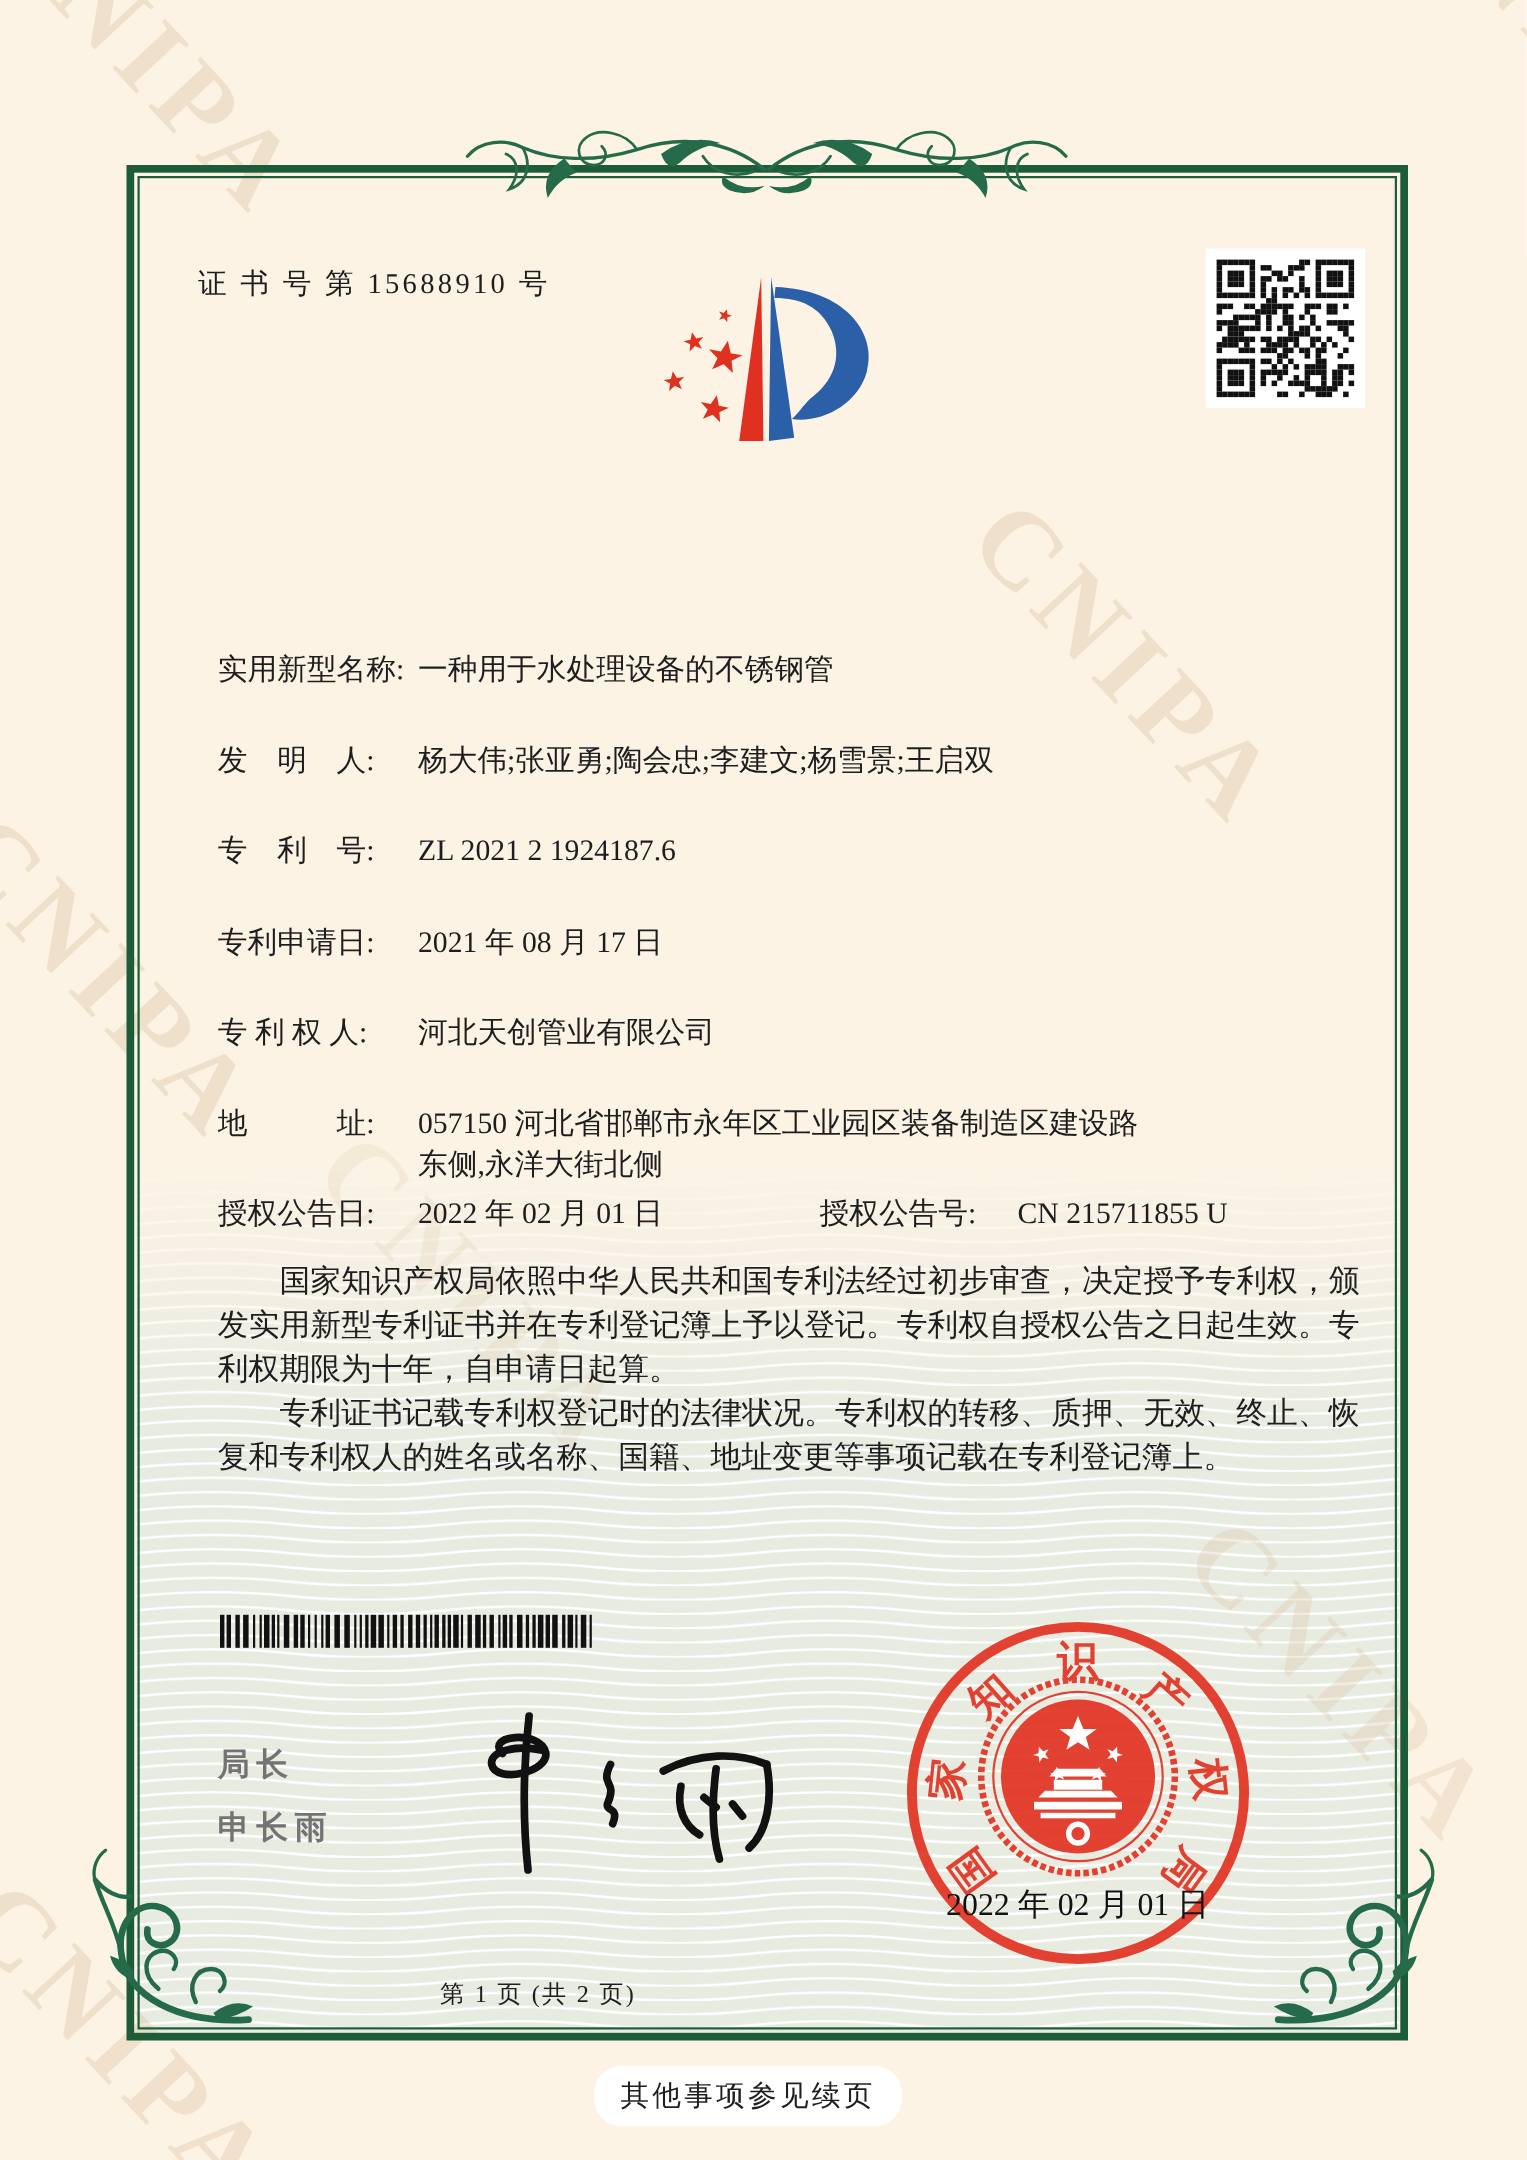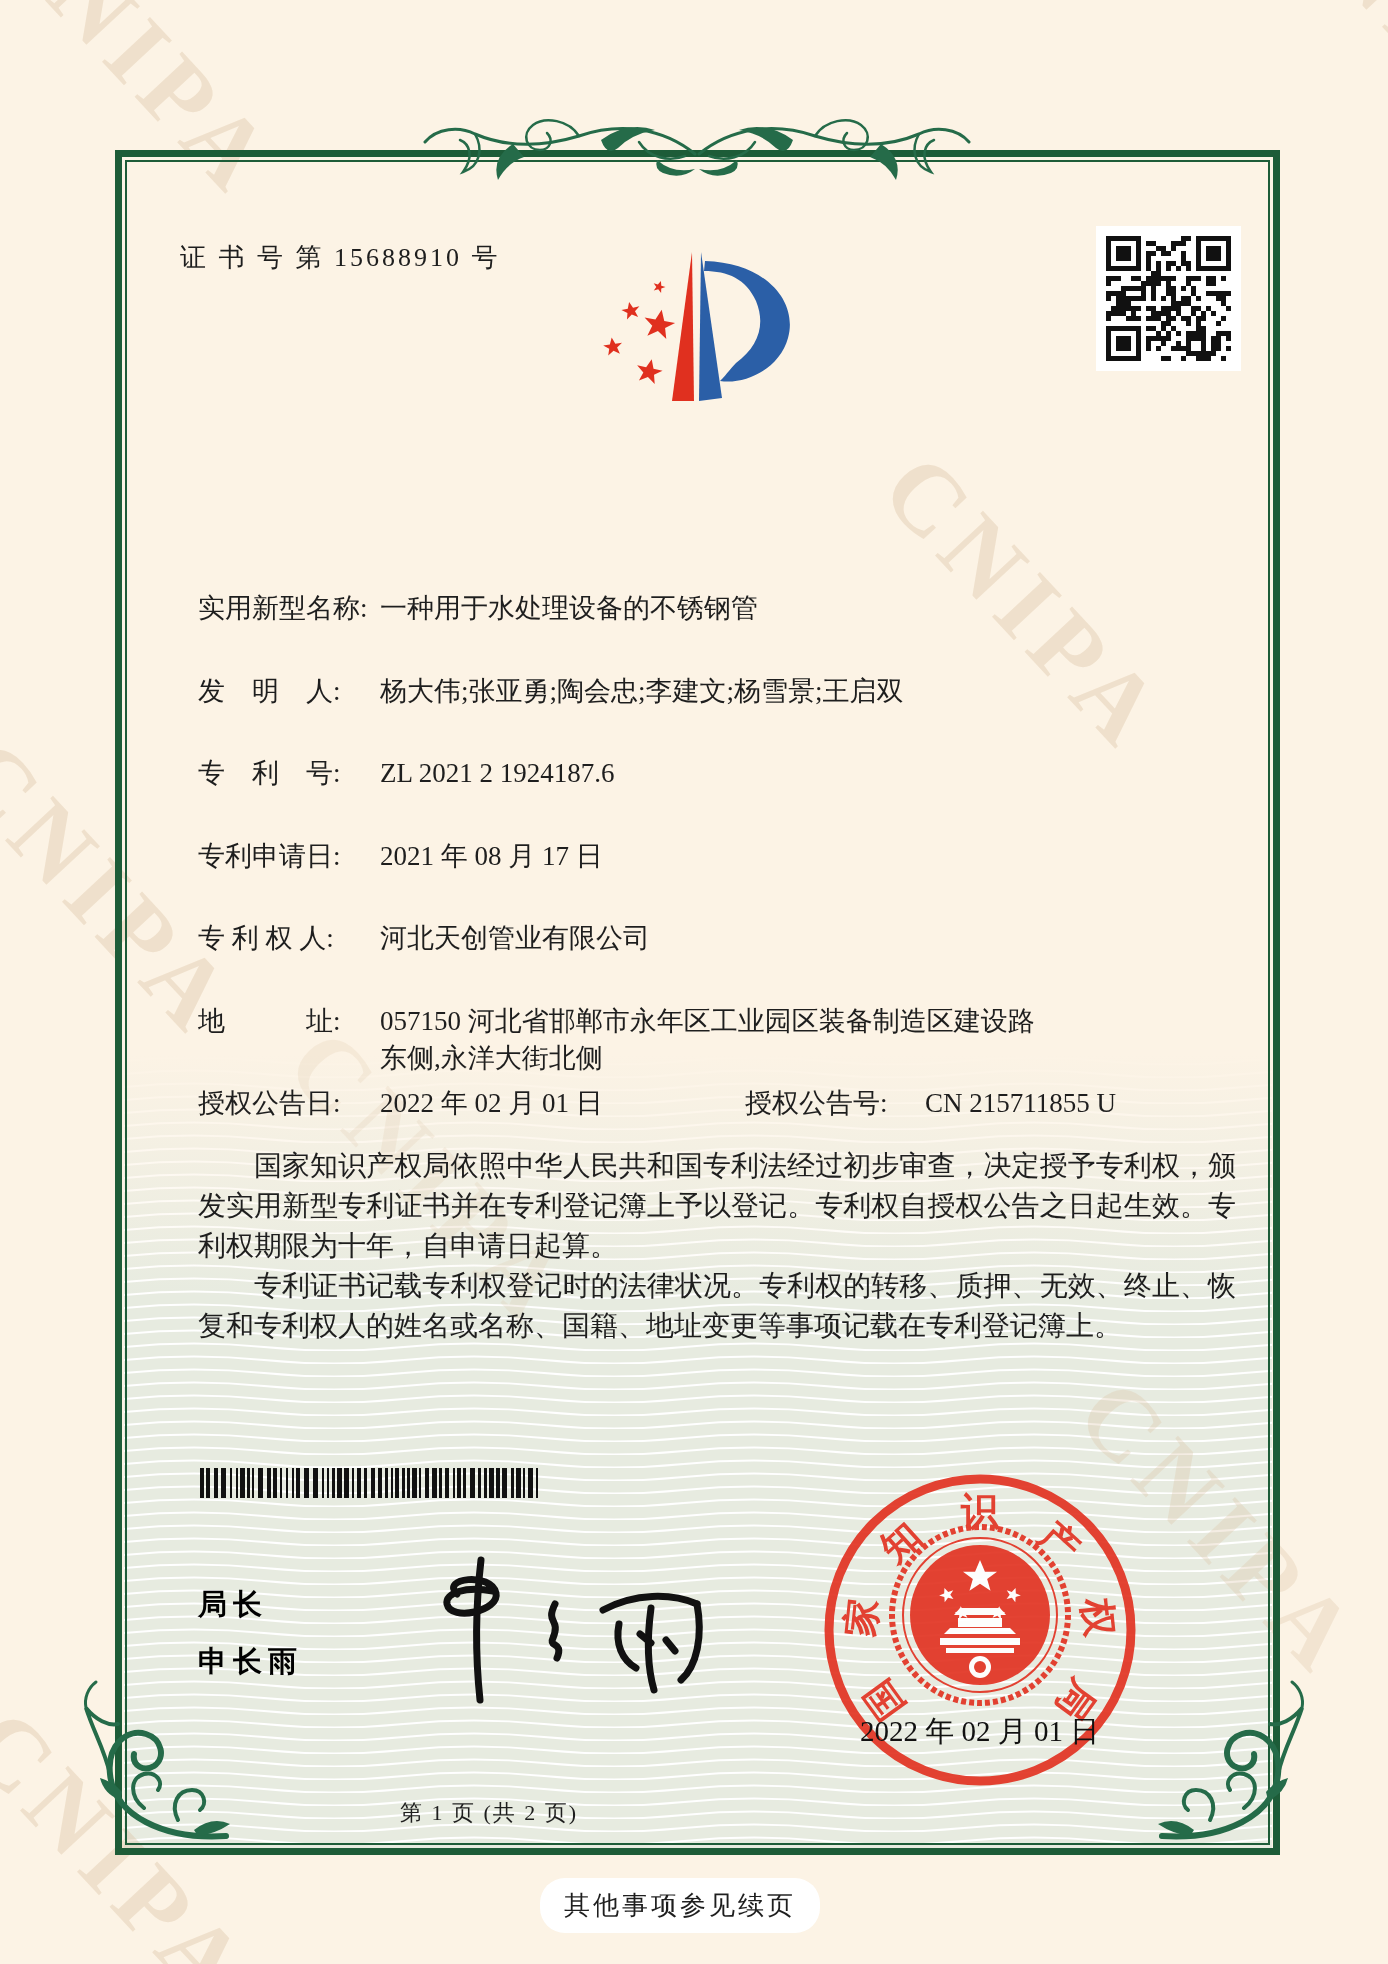--- a/index.html
+++ b/index.html
@@ -75,21 +75,21 @@
   
   .barcode{
     position:absolute;left:200px;top:1468px;width:352px;height:30px;z-index:5;
     display:flex;align-items:stretch;
   }
   .barcode div{background:#111111;}
   
   .signer{
     position:absolute;left:198px;z-index:5;
     font-size:29px;font-weight:bold;letter-spacing:6px;
-    font-family:"Liberation Sans","DejaVu Sans",sans-serif;color:#000000;
+    font-family:"Liberation Sans","DejaVu Sans",sans-serif;color:#737373;
   }
   .sig-svg{position:absolute;left:395px;top:1548px;z-index:5;}
   
   .seal{position:absolute;left:815px;top:1465px;z-index:6;opacity:.93;}
   .seal-date{
     position:absolute;left:860px;top:1712px;width:280px;z-index:7;
     font-size:29px;color:#111;white-space:nowrap;
   }
   
   .page-info{

